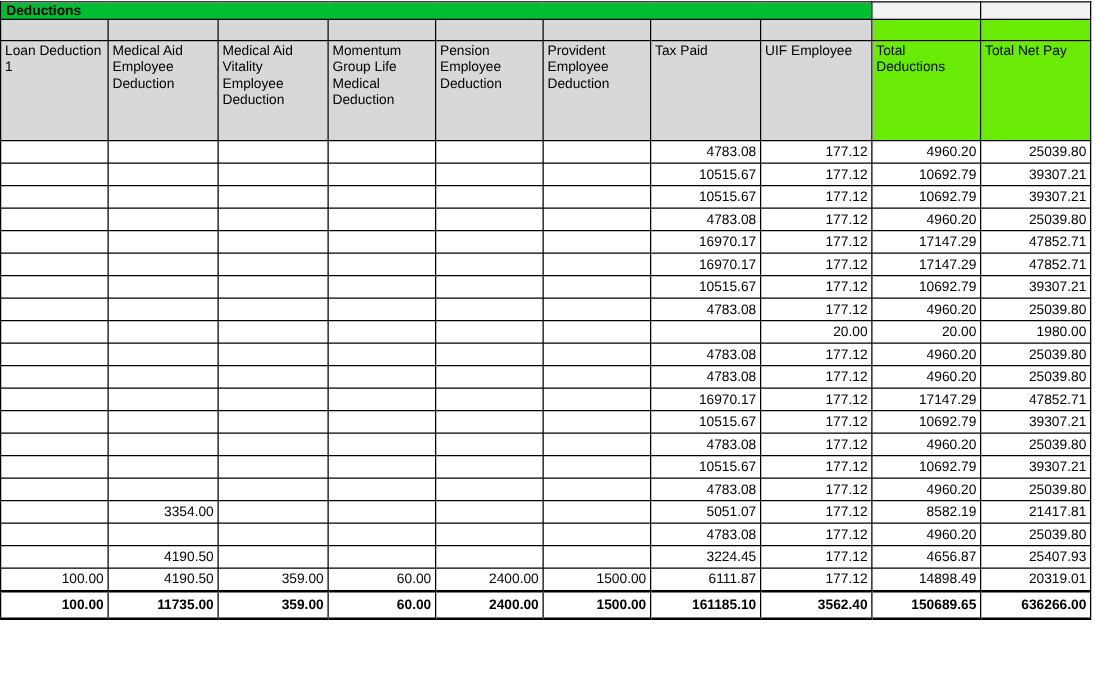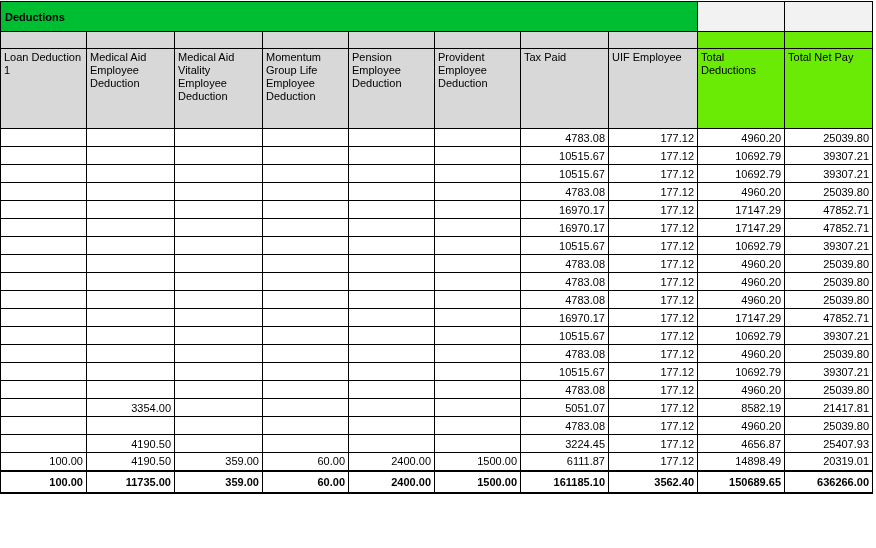--- a/index.html
+++ b/index.html
@@ -17,21 +17,21 @@
     width:872px;
   }
   table.report td {
     border:1px solid #000;
     color:#000;
     font-size:11px;
     overflow:hidden;
     box-sizing:border-box;
   }
   
-  tr.banner-row td { height:30px; }
+  tr.banner-row td { height:14px; }
   td.banner {
     background:var(--banner-green);
     font-weight:bold;
     font-size:12px;
     padding:0 0 0 4px;
     white-space:nowrap;
     vertical-align:middle;
   }
   td.banner-side { background:var(--banner-side); }
   
@@ -104,21 +104,21 @@
           <td class="hdr-gray"></td>
           <td class="hdr-gray"></td>
           <td class="hdr-gray"></td>
           <td class="hdr-lime"></td>
           <td class="hdr-lime"></td>
         </tr>
       <tr class="header-row" id="header-row">
           <td class="hdr-gray">Loan Deduction 1</td>
           <td class="hdr-gray">Medical Aid Employee Deduction</td>
           <td class="hdr-gray">Medical Aid Vitality Employee Deduction</td>
-          <td class="hdr-gray">Momentum Group Life Employee Deduction</td>
+          <td class="hdr-gray">Momentum Group Life Medical Deduction</td>
           <td class="hdr-gray">Pension Employee Deduction</td>
           <td class="hdr-gray">Provident Employee Deduction</td>
           <td class="hdr-gray">Tax Paid</td>
           <td class="hdr-gray">UIF Employee</td>
           <td class="hdr-lime">Total Deductions</td>
           <td class="hdr-lime">Total Net Pay</td>
         </tr>
     </thead>
     <tbody id="data-body">
         <tr>
@@ -209,20 +209,32 @@
           <td></td>
           <td></td>
           <td></td>
           <td></td>
           <td></td>
           <td></td>
           <td>4783.08</td>
           <td>177.12</td>
           <td>4960.20</td>
           <td>25039.80</td>
+        </tr>
+        <tr>
+          <td></td>
+          <td></td>
+          <td></td>
+          <td></td>
+          <td></td>
+          <td></td>
+          <td></td>
+          <td>20.00</td>
+          <td>20.00</td>
+          <td>1980.00</td>
         </tr>
         <tr>
           <td></td>
           <td></td>
           <td></td>
           <td></td>
           <td></td>
           <td></td>
           <td>4783.08</td>
           <td>177.12</td>

